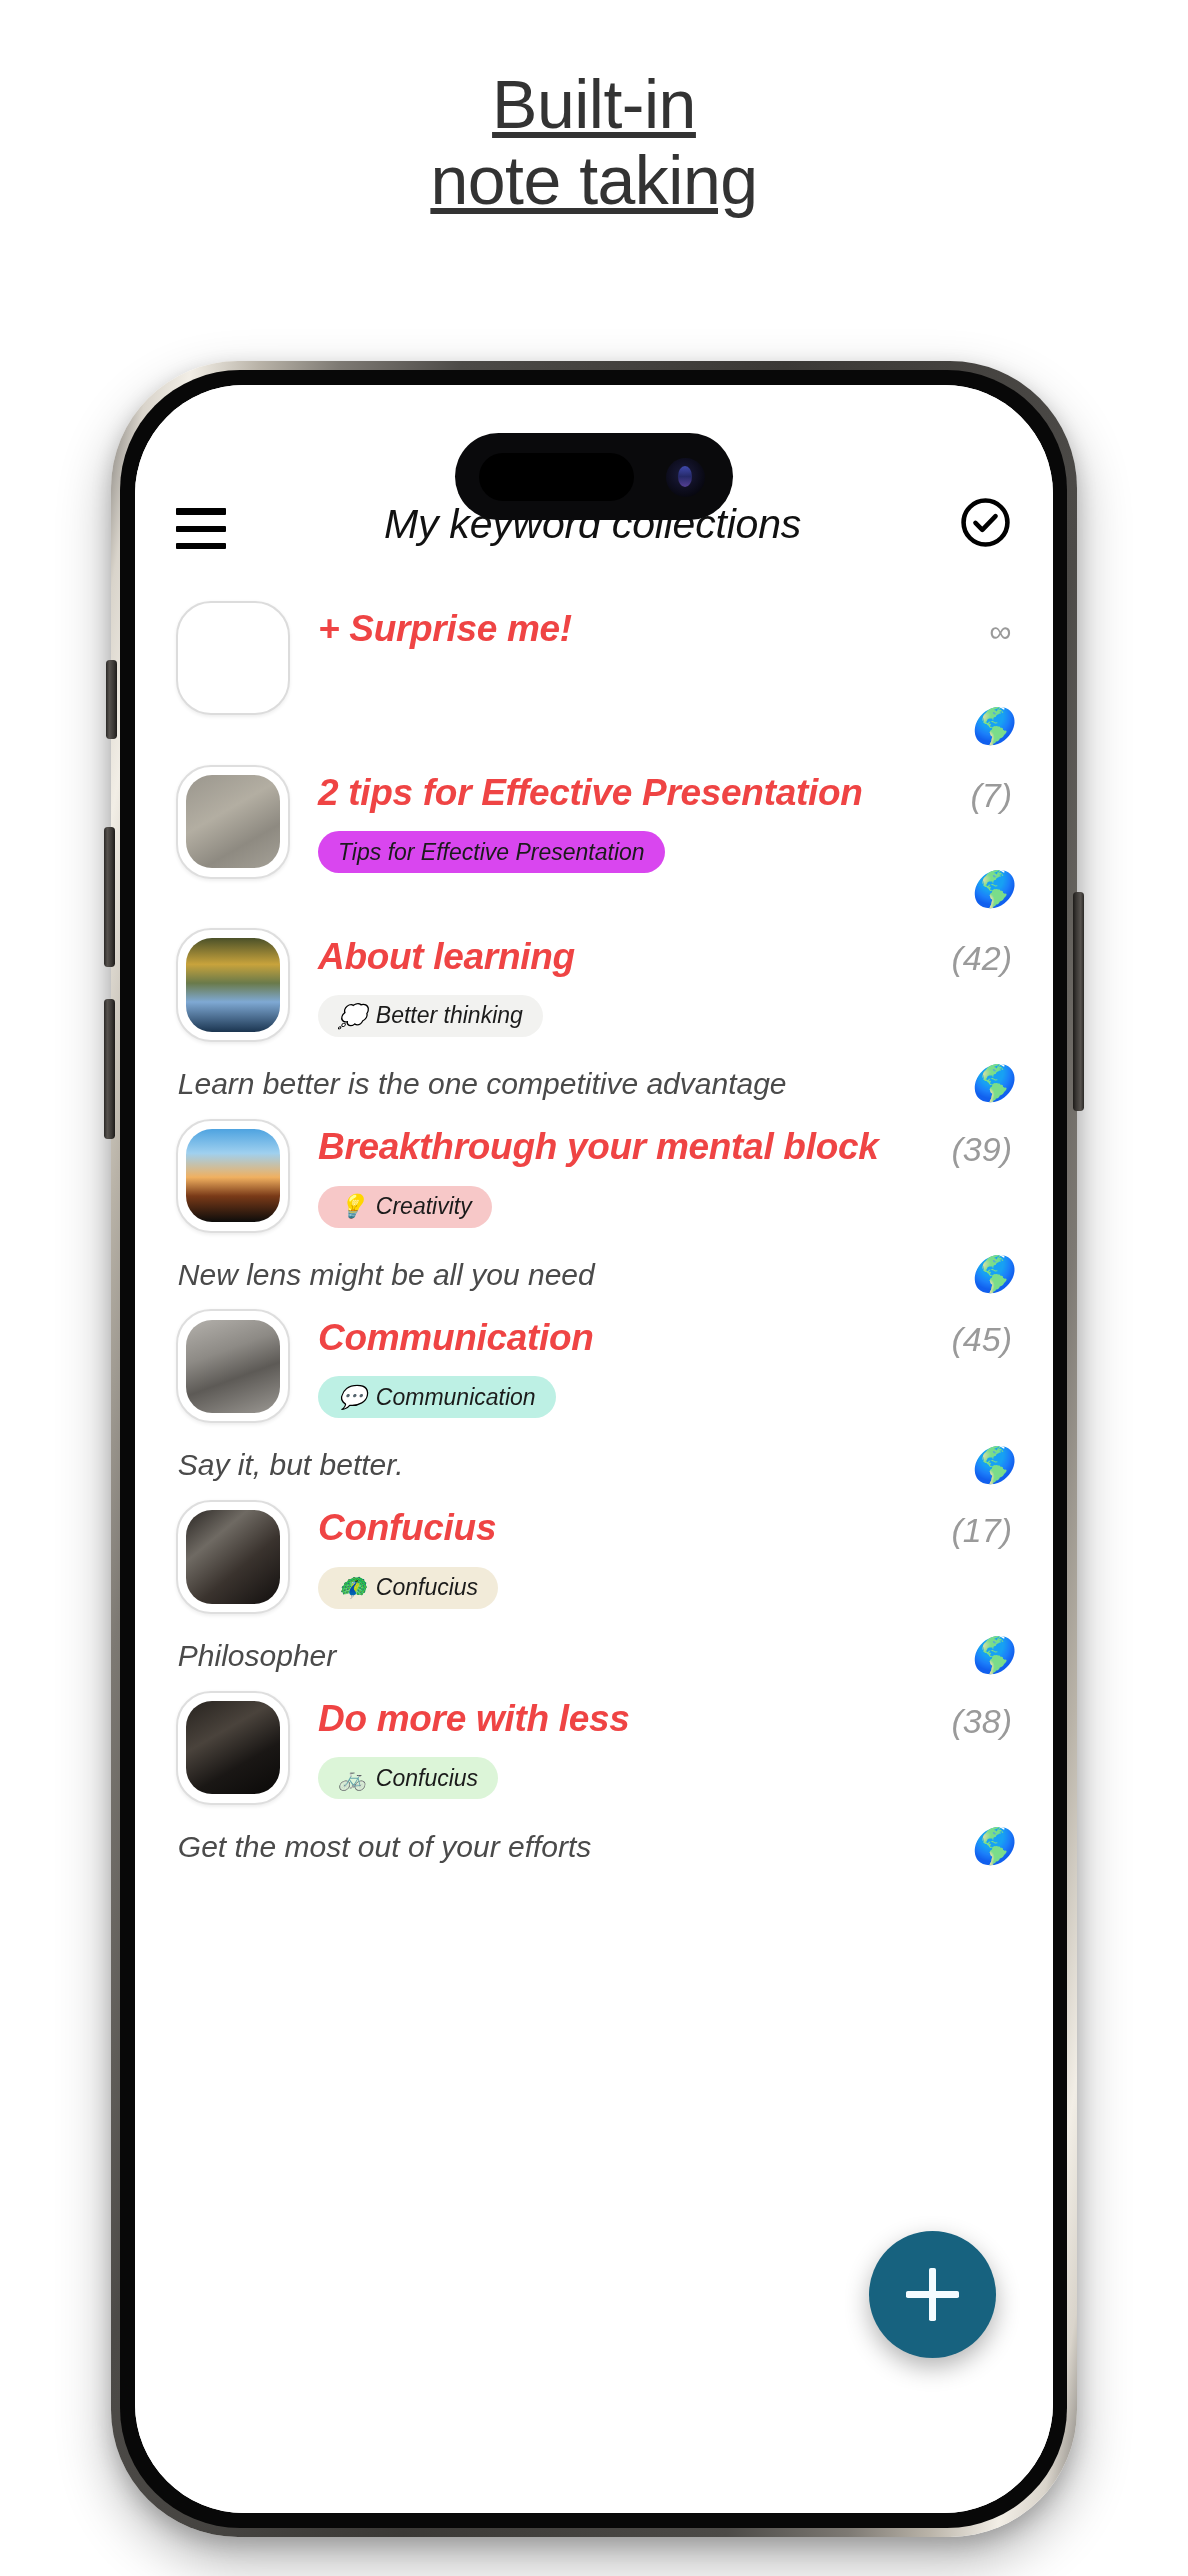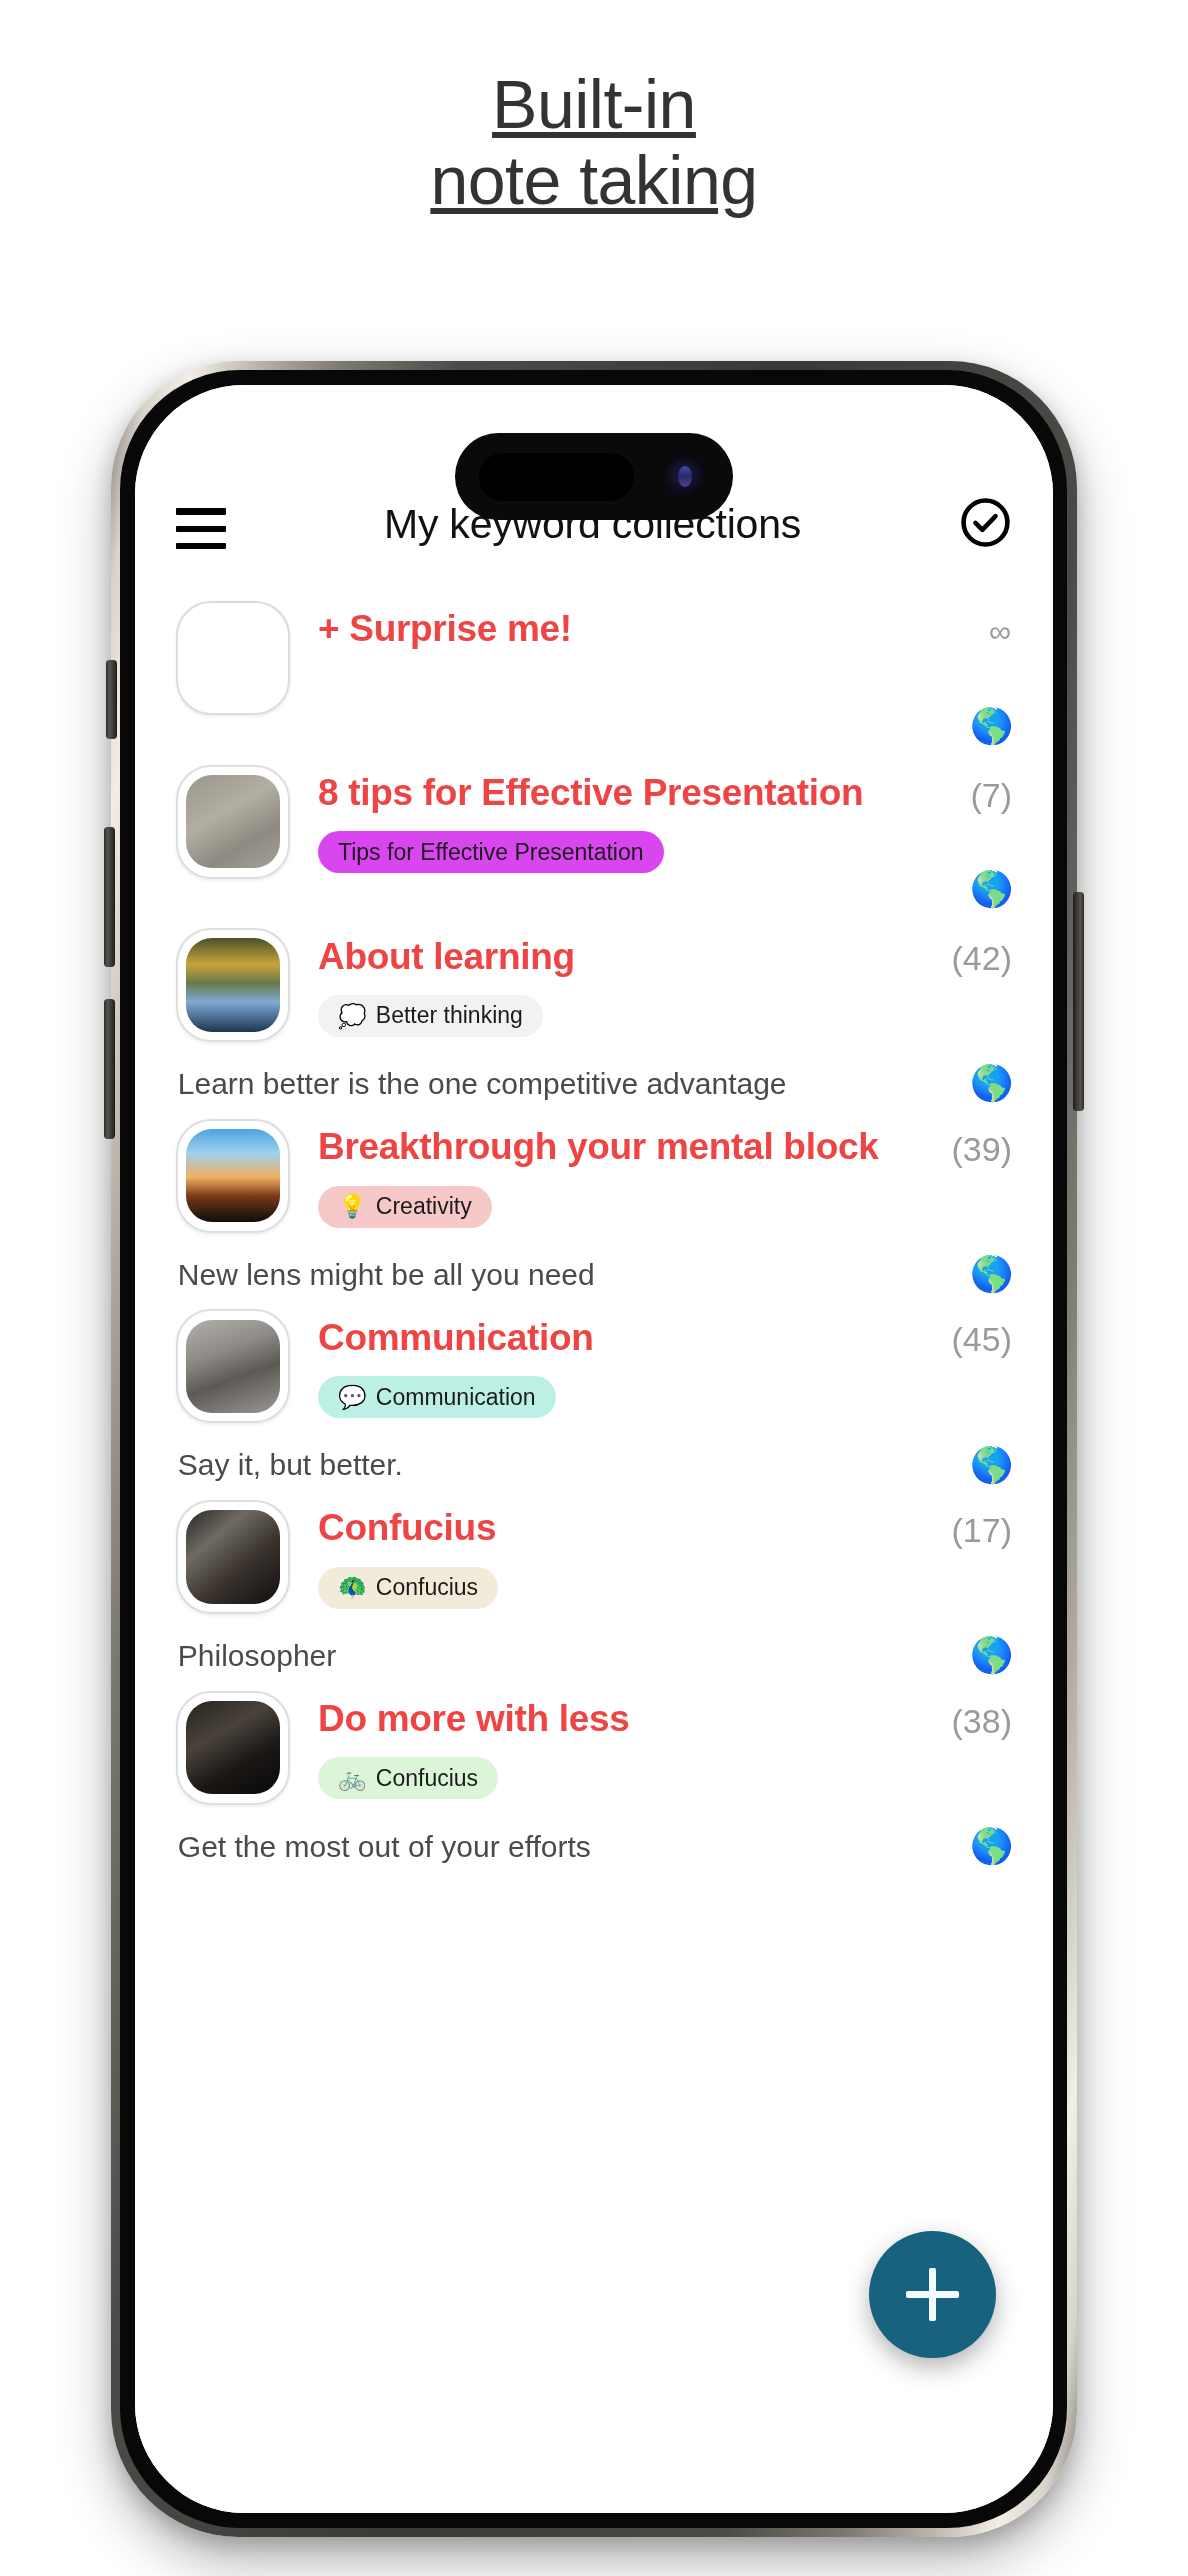--- a/index.html
+++ b/index.html
@@ -62,20 +62,21 @@
     background: #080808;
   }
   
   .screen {
     position: absolute;
     left: 92px; top: 46px;
     width: 918px; height: 2128px;
     border-radius: 109px;
     background: #ffffff;
     overflow: hidden;
+    font-style: italic;
   }
 
   
   .btn-side {
     position: absolute;
     background: linear-gradient(90deg,#2a2826 0%, #56524e 30%, #3a3734 70%, #1d1b19 100%);
     border-radius: 3.7px;
   }
   .btn-action { left: 63px; top: 321px; width: 11px; height: 79px; }
   .btn-volup  { left: 61px; top: 488px; width: 11px; height: 140px; }
@@ -313,21 +314,21 @@
             </div>
             <div class="row-count infinity">∞</div>
             <div class="spacer-sub"></div>
             <div class="row-globe" style="bottom: 5.5px;">🌎</div>
           </div>
           <div class="row">
             <div class="row-main">
               <div class="thumb">
                 <div class="thumb-inner" style="background: linear-gradient(150deg, rgb(154, 150, 141) 0%, rgb(179, 174, 162) 40%, rgb(142, 138, 129) 70%, rgb(165, 161, 151) 100%);"></div>
               </div>
-              <div class="row-body"><div class="row-title">8 tips for Effective Presentation</div><div class="tag" style="background: #d946ef;">
+              <div class="row-body"><div class="row-title">2 tips for Effective Presentation</div><div class="tag" style="background: #d946ef;">
                   <span>Tips for Effective Presentation</span>
                 </div></div>
             </div>
             <div class="row-count">(7)</div>
             <div class="spacer-sub"></div>
             <div class="row-globe" style="bottom: 5.5px;">🌎</div>
           </div>
           <div class="row">
             <div class="row-main">
               <div class="thumb">

